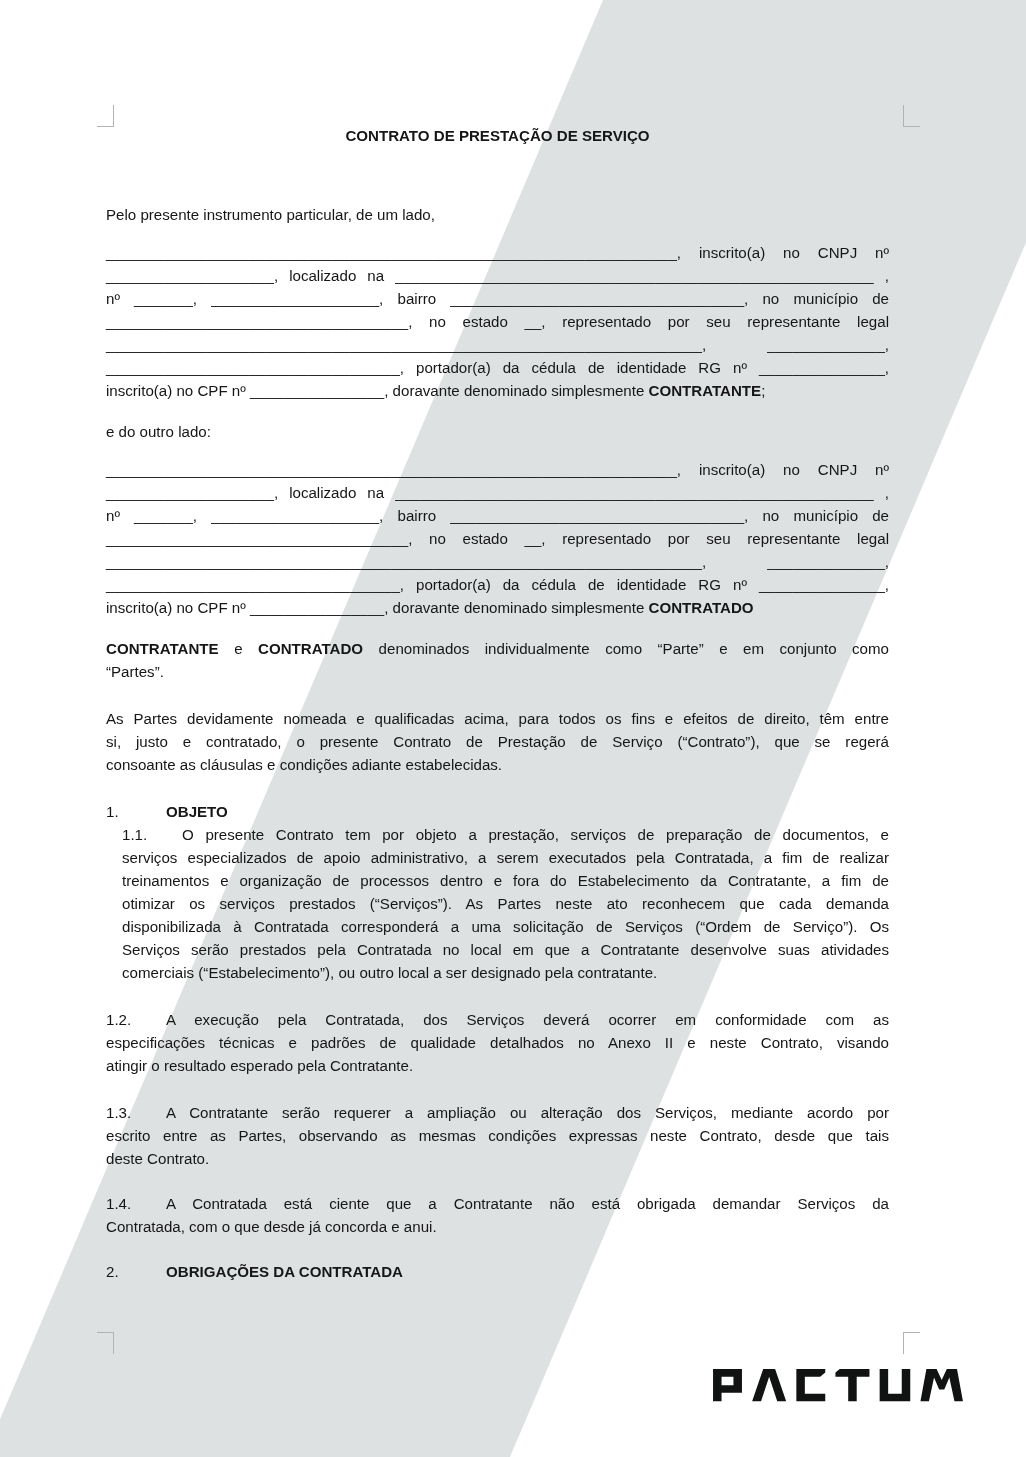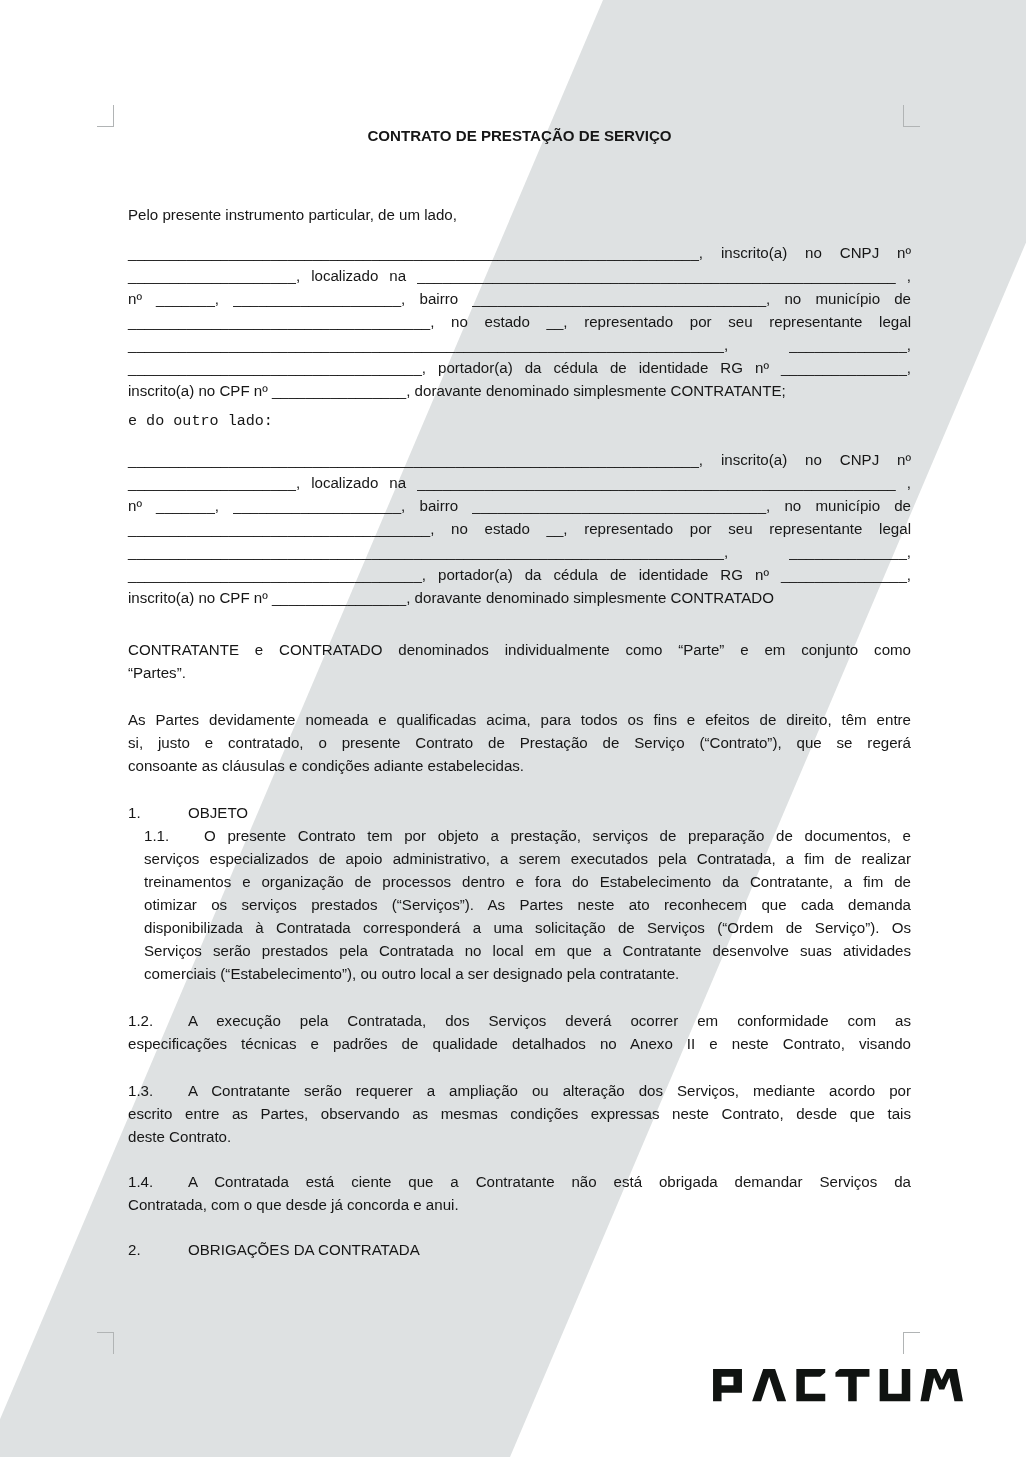--- a/index.html
+++ b/index.html
@@ -16,32 +16,32 @@
     z-index:0;
   }
   
   .mark{position:absolute;width:16px;height:21px;border:0 solid #b1b4b5;z-index:1;}
   .mark.tl{left:97px;top:105px;border-right-width:1.5px;border-bottom-width:1.5px;}
   .mark.tr{left:903px;top:105px;border-left-width:1.5px;border-bottom-width:1.5px;}
   .mark.bl{left:97px;top:1332px;border-right-width:1.5px;border-top-width:1.5px;}
   .mark.br{left:903px;top:1332px;border-left-width:1.5px;border-top-width:1.5px;}
 
   .doc{
-    position:absolute;left:128px;top:124px;width:783px;z-index:2;
+    position:absolute;left:106px;top:124px;width:783px;z-index:2;
     font-size:15.1px;line-height:23px;
   }
   .title{text-align:center;font-weight:bold;}
   .block{margin:0;}
-  .mt0{margin-top:0;margin-left:16px;} .mt8{margin-top:8px;font-family:Liberation Mono, monospace;} .mt15{margin-top:15px;}
-  .mt22{margin-top:22px;} .mt24{margin-top:24px;} .mt42{margin-top:29px;}
+  .mt0{margin-top:0;margin-left:16px;} .mt8{margin-top:18px;} .mt15{margin-top:15px;}
+  .mt22{margin-top:22px;} .mt24{margin-top:24px;} .mt42{margin-top:18px;}
   .mt56{margin-top:56px;}
   .line{text-align:justify;text-align-last:justify;}
   .line.last{text-align-last:left;}
   .cnum{display:inline-block;width:60px;}
-  b{font-weight:normal;}
+  b{font-weight:bold;}
 
   .logo{position:absolute;left:713px;top:1369px;width:250px;height:34px;z-index:2;}
 </style>
 </head>
 <body>
 
 <div class="band"></div>
 
 <div class="mark tl"></div>
 <div class="mark tr"></div>
@@ -91,20 +91,21 @@
       <div class="line"><span>serviços especializados de apoio administrativo, a serem executados pela Contratada, a fim de realizar</span></div>
       <div class="line"><span>treinamentos e organização de processos dentro e fora do Estabelecimento da Contratante, a fim de</span></div>
       <div class="line"><span>otimizar os serviços prestados (“Serviços”). As Partes neste ato reconhecem que cada demanda</span></div>
       <div class="line"><span>disponibilizada à Contratada corresponderá a uma solicitação de Serviços (“Ordem de Serviço”). Os</span></div>
       <div class="line"><span>Serviços serão prestados pela Contratada no local em que a Contratante desenvolve suas atividades</span></div>
       <div class="line last"><span>comerciais (“Estabelecimento”), ou outro local a ser designado pela contratante.</span></div>
     </div>
   <div class="block mt24">
       <div class="line"><span class="cnum">1.2.</span><span>A execução pela Contratada, dos Serviços deverá ocorrer em conformidade com as</span></div>
       <div class="line"><span>especificações técnicas e padrões de qualidade detalhados no Anexo II e neste Contrato, visando</span></div>
+      <div class="line last"><span>atingir o resultado esperado pela Contratante.</span></div>
     </div>
   <div class="block mt24">
       <div class="line"><span class="cnum">1.3.</span><span>A Contratante serão requerer a ampliação ou alteração dos Serviços, mediante acordo por</span></div>
       <div class="line"><span>escrito entre as Partes, observando as mesmas condições expressas neste Contrato, desde que tais</span></div>
       <div class="line last"><span>deste Contrato.</span></div>
     </div>
   <div class="block mt22">
       <div class="line"><span class="cnum">1.4.</span><span>A Contratada está ciente que a Contratante não está obrigada demandar Serviços da</span></div>
       <div class="line last"><span>Contratada, com o que desde já concorda e anui.</span></div>
     </div>

